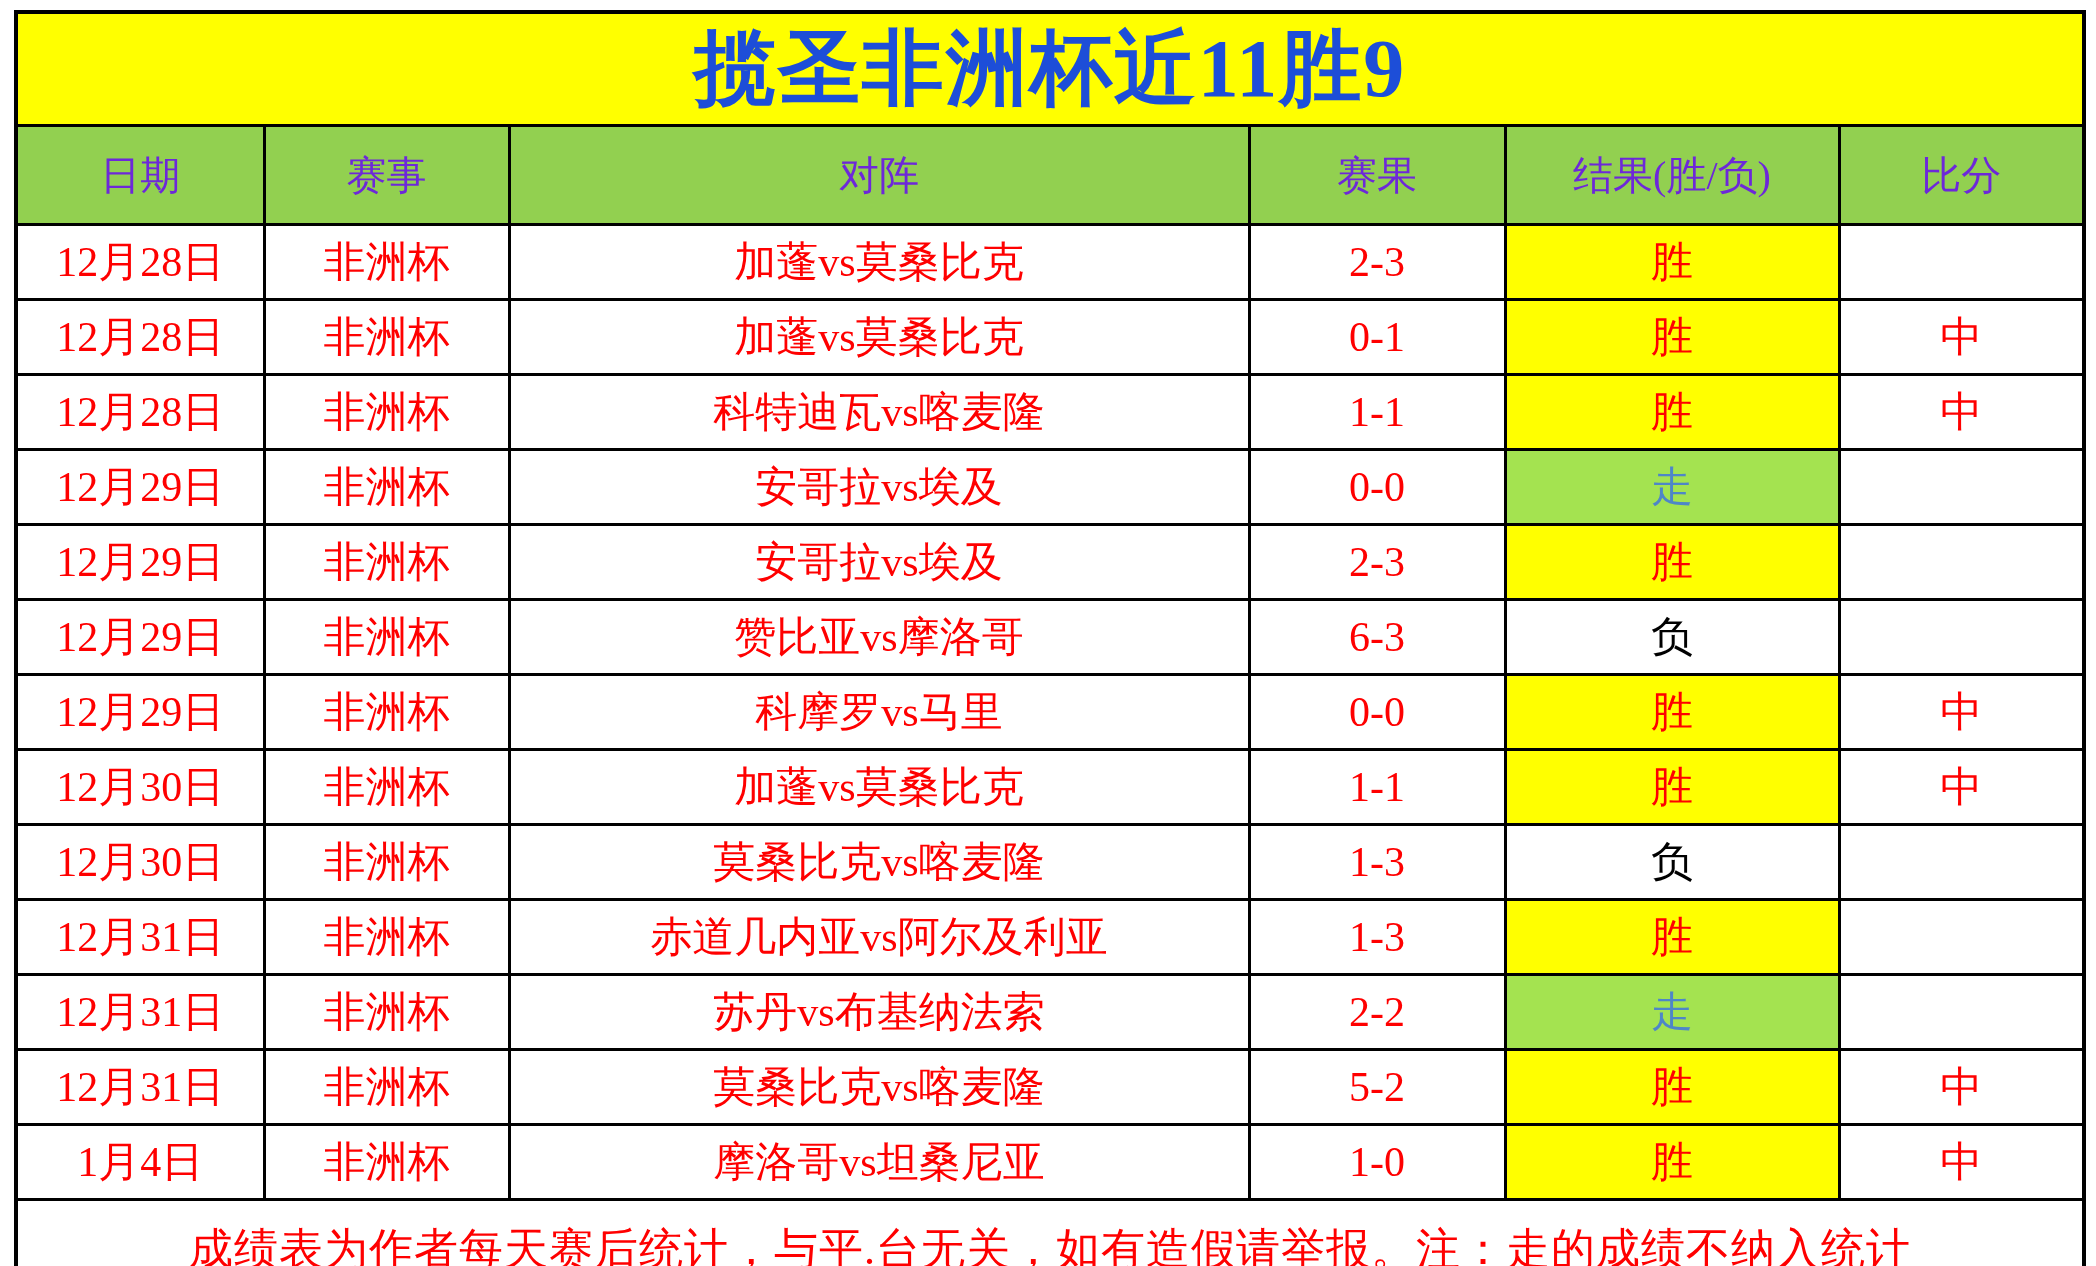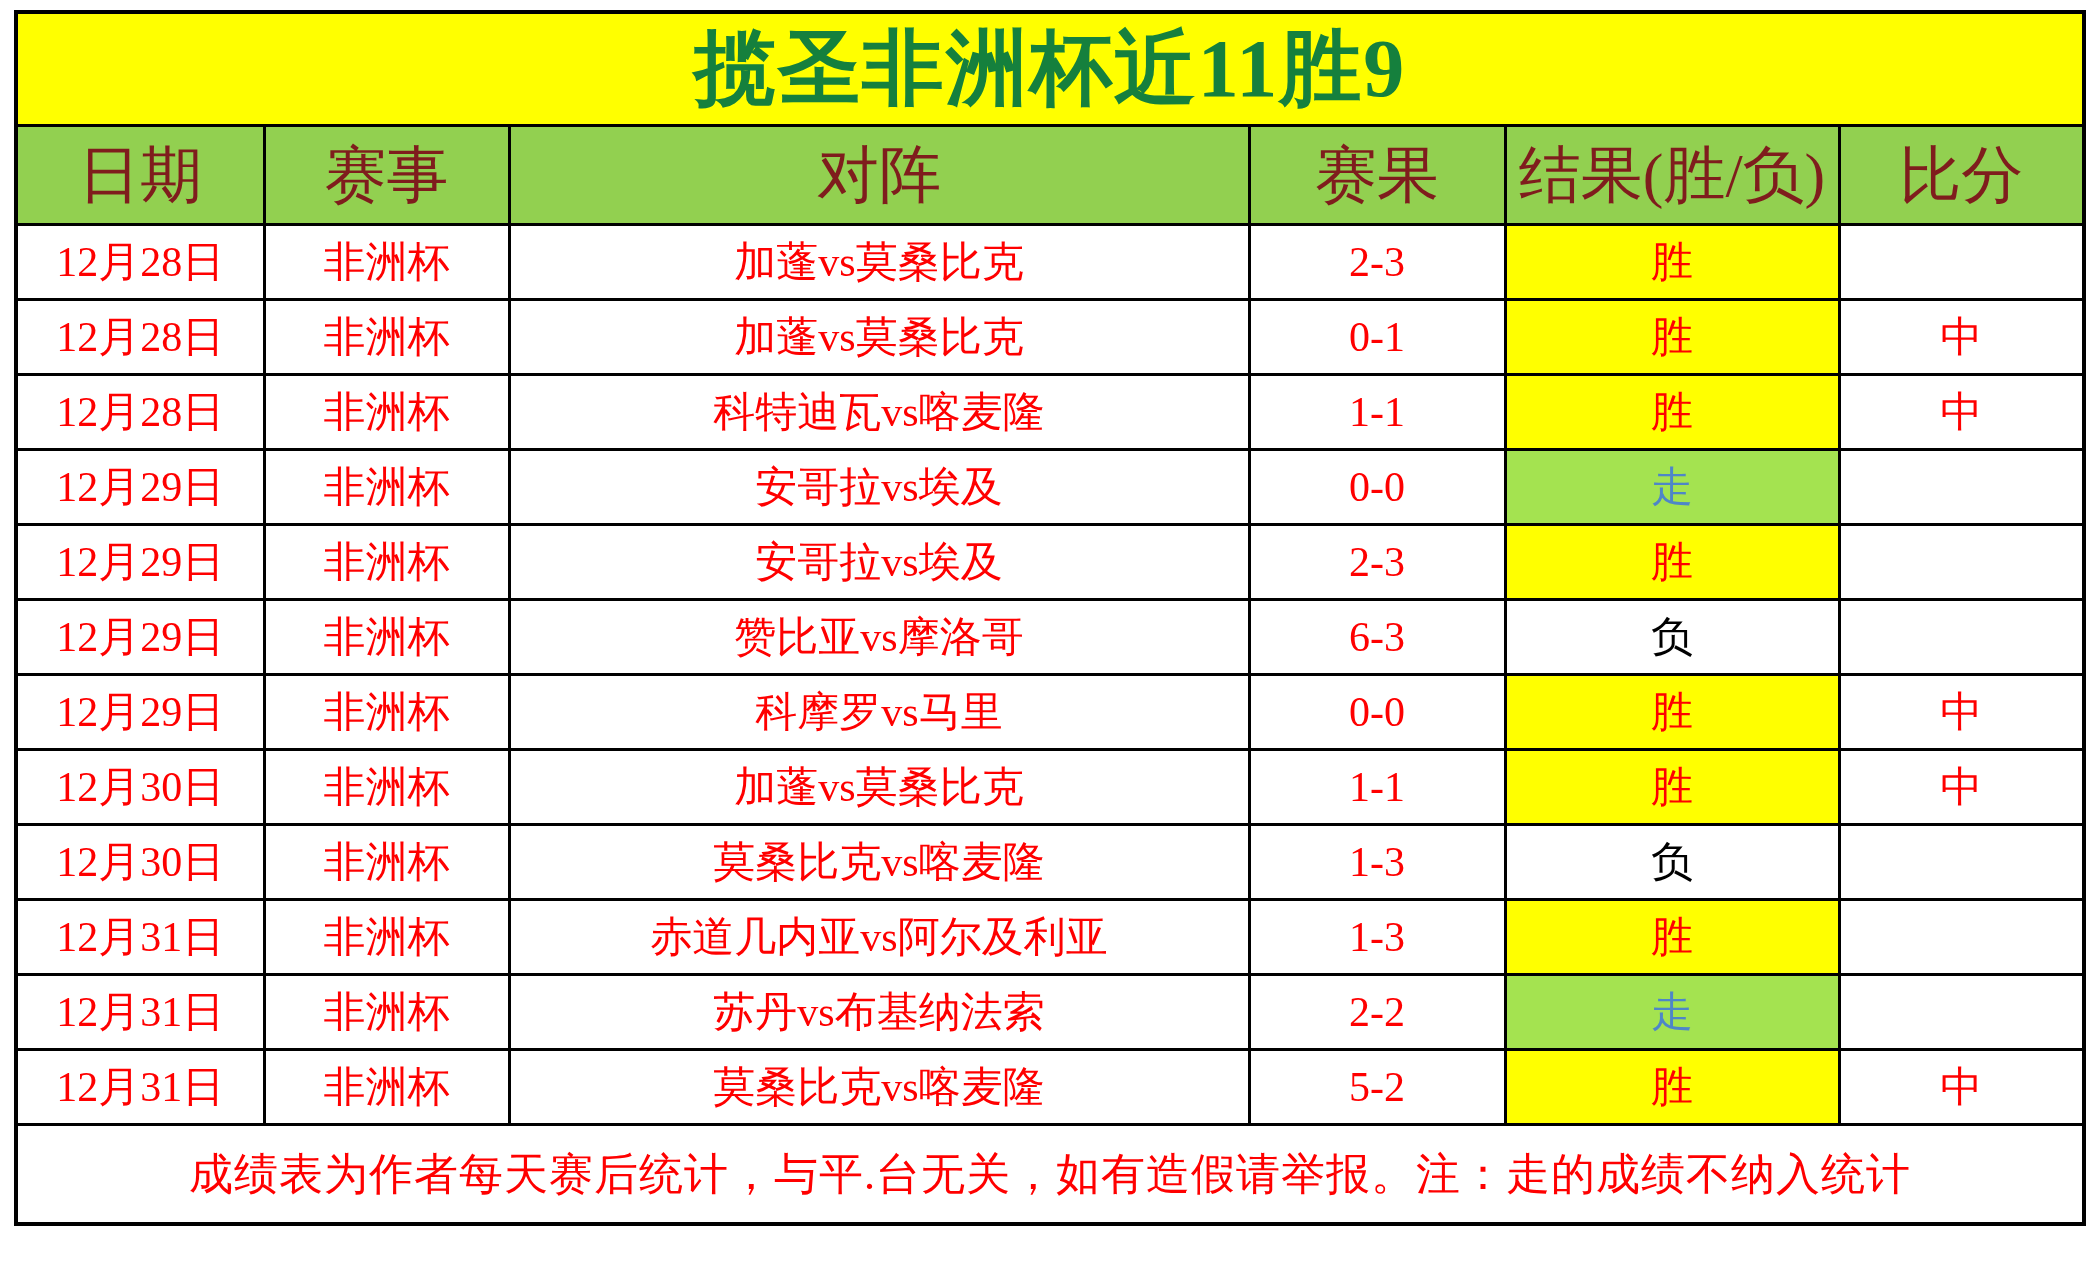--- a/index.html
+++ b/index.html
@@ -24,30 +24,30 @@
     border: 3px solid #000;
     text-align: center;
     vertical-align: middle;
     padding: 0;
     overflow: hidden;
     white-space: nowrap;
   }
   .title-cell {
     height: 102px;
     background: #FFFF00;
-    color: #15803d;
+    color: #1d4ed8;
     font-size: 82px;
     font-weight: bold;
     letter-spacing: 2px;
   }
   tr.head th {
     height: 96px;
     background: #92D050;
-    color: #7f1d1d;
-    font-size: 62px;
+    color: #6d28d9;
+    font-size: 40px;
     font-weight: normal;
   }
   tr.data-row td {
     height: 72px;
     color: #FF0000;
     font-size: 42px;
     background: #ffffff;
   }
   tr.data-row td.result-cell.win  { background: #FFFF00; color: #FF0000; }
   tr.data-row td.result-cell.void { background: #A4E350; color: #4E86C8; }
@@ -175,18 +175,26 @@
     <td></td>
   </tr>
         <tr class="data-row">
     <td>12月31日</td>
     <td>非洲杯</td>
     <td>莫桑比克vs喀麦隆</td>
     <td>5-2</td>
     <td class="result-cell win">胜</td>
     <td>中</td>
   </tr>
+        <tr class="data-row">
+    <td>1月4日</td>
+    <td>非洲杯</td>
+    <td>摩洛哥vs坦桑尼亚</td>
+    <td>1-0</td>
+    <td class="result-cell win">胜</td>
+    <td>中</td>
+  </tr>
         <tr>
         <td class="footer-cell" colspan="6">成绩表为作者每天赛后统计，与平.台无关，如有造假请举报。注：走的成绩不纳入统计</td>
       </tr>
     </tbody>
   </table>
 </div>
 
 </body></html>

